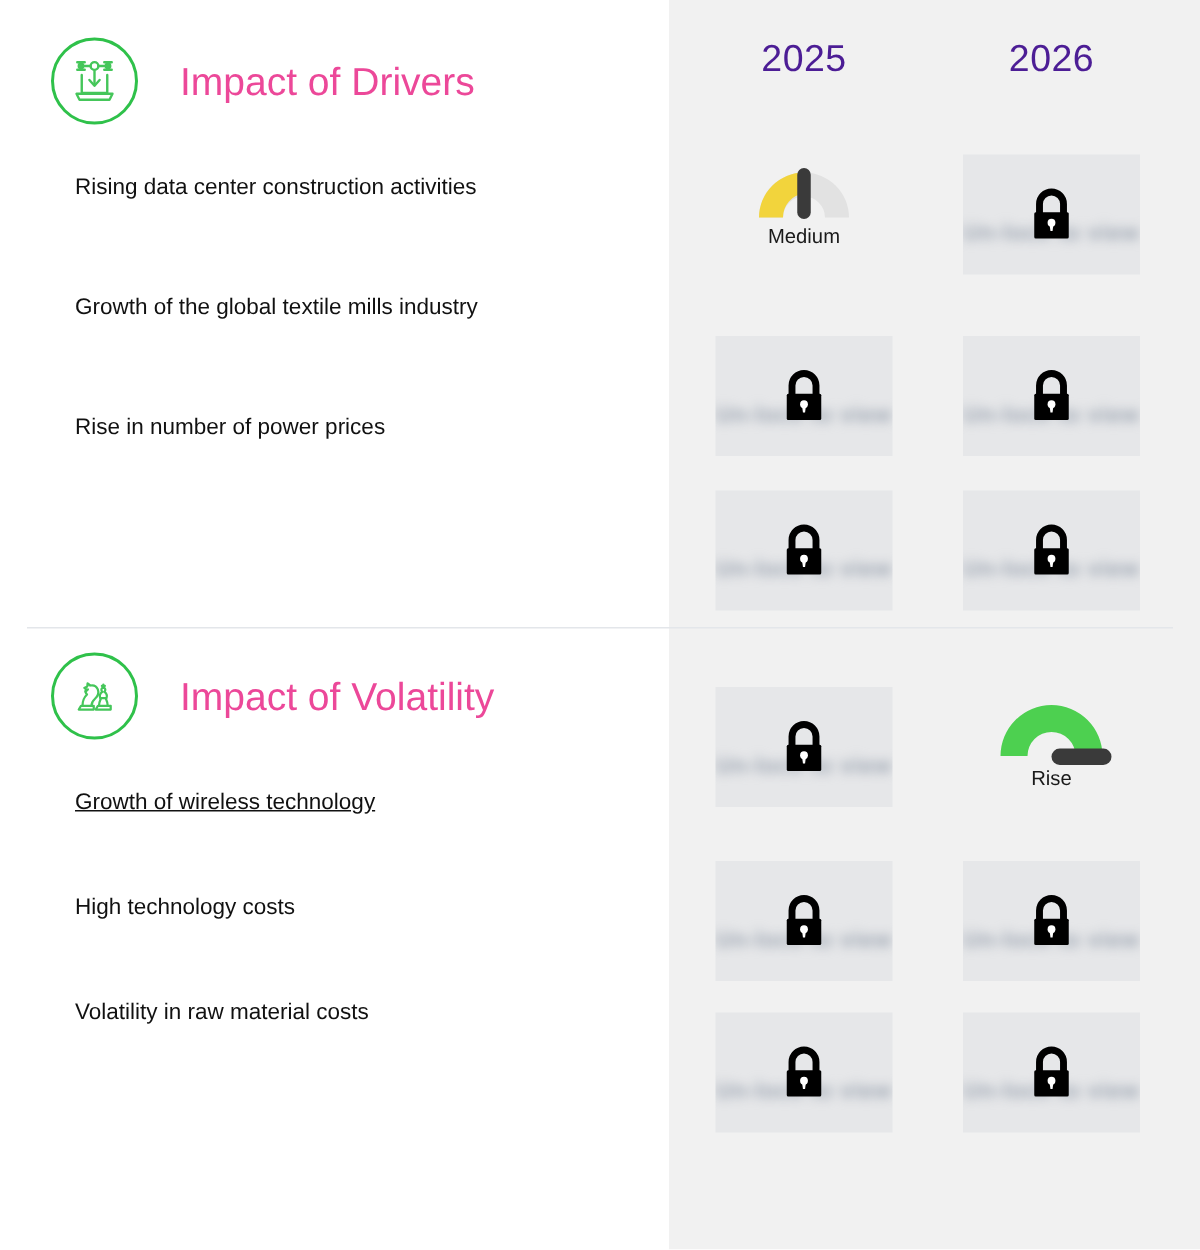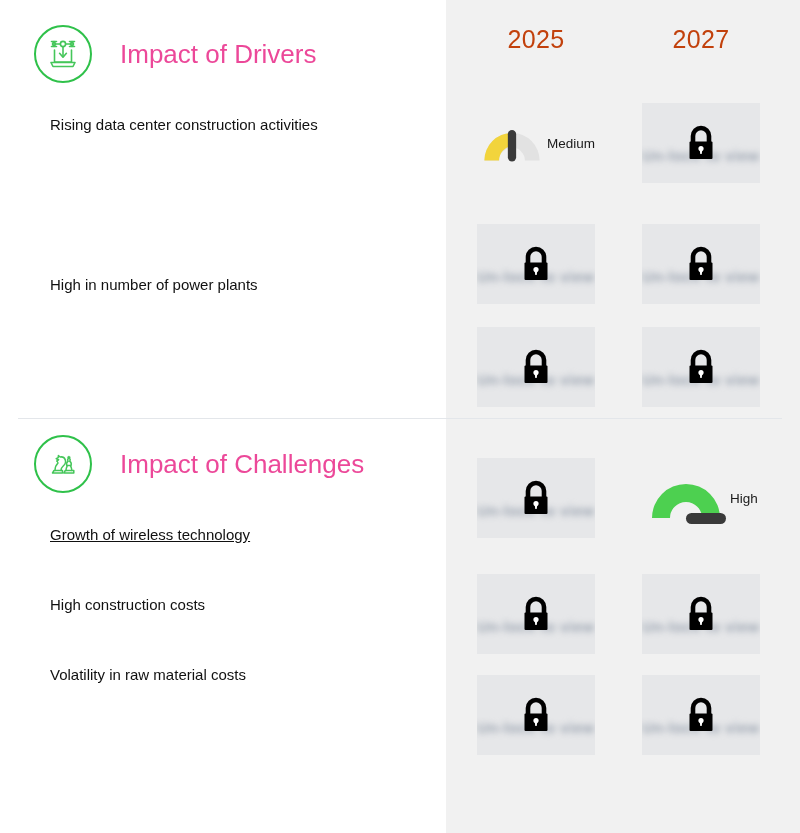--- a/index.html
+++ b/index.html
@@ -45,21 +45,21 @@
   }
 
   
   .year-header {
     position: absolute;
     top: 25px;
     width: 118px;
     text-align: center;
     font-size: 25px;
     font-weight: 400;
-    color: #c2410c;
+    color: #4c1d95;
     letter-spacing: 0.3px;
   }
   #year-2025 { left: 477px; }
   #year-2029 { left: 642px; }
 
   
   .section {
     position: absolute;
     left: 0;
     width: 446px;
@@ -141,21 +141,21 @@
     top: 50%;
     transform: translate(-50%, -50%);
   }
   .lock-glyph svg { display: block; }
 
   
   .gauge {
     position: absolute;
     inset: 0;
     display: flex;
-    flex-direction: row;
+    flex-direction: column;
     align-items: center;
     justify-content: flex-start;
   }
   .gauge svg { display: block; }
   .gauge-label {
     margin-top: 1px;
     font-size: 13.5px;
     color: #1a1a1a;
     font-weight: 400;
   }
@@ -163,21 +163,21 @@
 </head>
 <body>
 
 <div id="page">
 
   <div id="matrix-panel"></div>
 
   <div id="section-divider"></div>
 
   <div class="year-header" id="year-2025">2025</div>
-  <div class="year-header" id="year-2029">2027</div>
+  <div class="year-header" id="year-2029">2026</div>
 
   <div class="section" id="section-drivers">
     <div class="section-head">
       <span class="section-icon">
         <svg width="36" height="36" viewBox="0 0 36 36" fill="none" stroke="#45c65a" stroke-width="1.6" stroke-linecap="round" stroke-linejoin="round">
 
           <circle cx="18" cy="8" r="2.6"></circle>
           <circle cx="9" cy="8" r="1.5"></circle>
           <circle cx="27" cy="8" r="1.5"></circle>
           <path d="M10.5 8 H15.4 M20.6 8 H25.5"></path>
@@ -188,21 +188,22 @@
           <path d="M14.6 17.3 L18 21.2 L21.4 17.3"></path>
 
           <path d="M9.5 14 V26 H26.5 V14"></path>
           <path d="M6 26.5 H30 L28 30.5 H8 Z"></path>
         </svg>
       </span>
       <span class="section-title">Impact of Drivers</span>
     </div>
 
     <div class="item-label" style="top:92px;">Rising data center construction activities</div>
-    <div class="item-label" style="top:252px;">High in number of power plants</div>
+    <div class="item-label" style="top:172px;">Growth of the global textile mills industry</div>
+    <div class="item-label" style="top:252px;">Rise in number of power prices</div>
   </div>
 
   <div class="section" id="section-challenges">
     <div class="section-head">
       <span class="section-icon">
         <svg width="36" height="36" viewBox="0 0 36 36" fill="none" stroke="#45c65a" stroke-width="1.5" stroke-linecap="round" stroke-linejoin="round">
 
           <path d="M7.5 27 H17.5 V24.5 H9 Z"></path>
           <path d="M10 24.5 C10 20 11.5 18.5 13 17 C12 16 11.8 14.6 12.4 13.4
                    L11.2 12.6 L13.2 11.6 L13.4 9.6 L15.2 11
@@ -212,25 +213,25 @@
 
           <path d="M18.8 27 H28.8 V24.5 H20.3 Z"></path>
           <path d="M21 24.5 C21 21.8 22 20.6 22.4 19.4 H25.4
                    C25.8 20.6 26.8 21.8 26.8 24.5"></path>
           <path d="M21.8 19.4 C21.2 17.8 21.8 16.2 23.2 15.2
                    C22.4 14.4 22.4 13.2 23.2 12.6 H24.6
                    C25.4 13.2 25.4 14.4 24.6 15.2 C26 16.2 26.6 17.8 26 19.4"></path>
           <path d="M23.9 12.6 V10.4 M22.9 11.3 H24.9"></path>
         </svg>
       </span>
-      <span class="section-title">Impact of Challenges</span>
+      <span class="section-title">Impact of Volatility</span>
     </div>
 
     <div class="item-label" style="top:92px;text-decoration:underline;">Growth of wireless technology</div>
-    <div class="item-label" style="top:162px;">High construction costs</div>
+    <div class="item-label" style="top:162px;">High technology costs</div>
     <div class="item-label" style="top:232px;">Volatility in raw material costs</div>
   </div>
 
   <div class="cell col-a" style="top:103px;">
     <div class="gauge">
       <svg width="76" height="46" viewBox="0 0 76 46">
 
         <path d="M8 42 A30 30 0 0 1 68 42 L52 42 A14 14 0 0 0 24 42 Z" fill="#e2e2e2"></path>
 
         <path d="M8 42 A30 30 0 0 1 38 12 L38 26 A16 16 0 0 0 24 42 Z" fill="#f2d43c"></path>
@@ -326,21 +327,21 @@
   </div>
 
   <div class="cell col-b" style="top:458px;">
     <div class="gauge">
       <svg width="88" height="52" viewBox="0 0 88 52">
 
         <path d="M10 46 A34 34 0 0 1 78 46 L60 46 A16 16 0 0 0 28 46 Z" fill="#4dd050"></path>
 
         <rect x="44" y="41" width="40" height="11" rx="5.5" fill="#3a3a3a"></rect>
       </svg>
-      <span class="gauge-label">High</span>
+      <span class="gauge-label">Rise</span>
     </div>
   </div>
 
   <div class="cell col-a" style="top:574px;">
     <div class="locked-tile">
       <div class="locked-blur">Un-lock to view</div>
       <span class="lock-glyph">
         <svg width="34" height="40" viewBox="0 0 34 40">
           <path d="M9 19 V13 a8 8 0 0 1 16 0 v6" fill="none" stroke="#000000" stroke-width="4.6"></path>
           <rect x="5.5" y="18.5" width="23" height="17.5" rx="1" fill="#000000"></rect>

